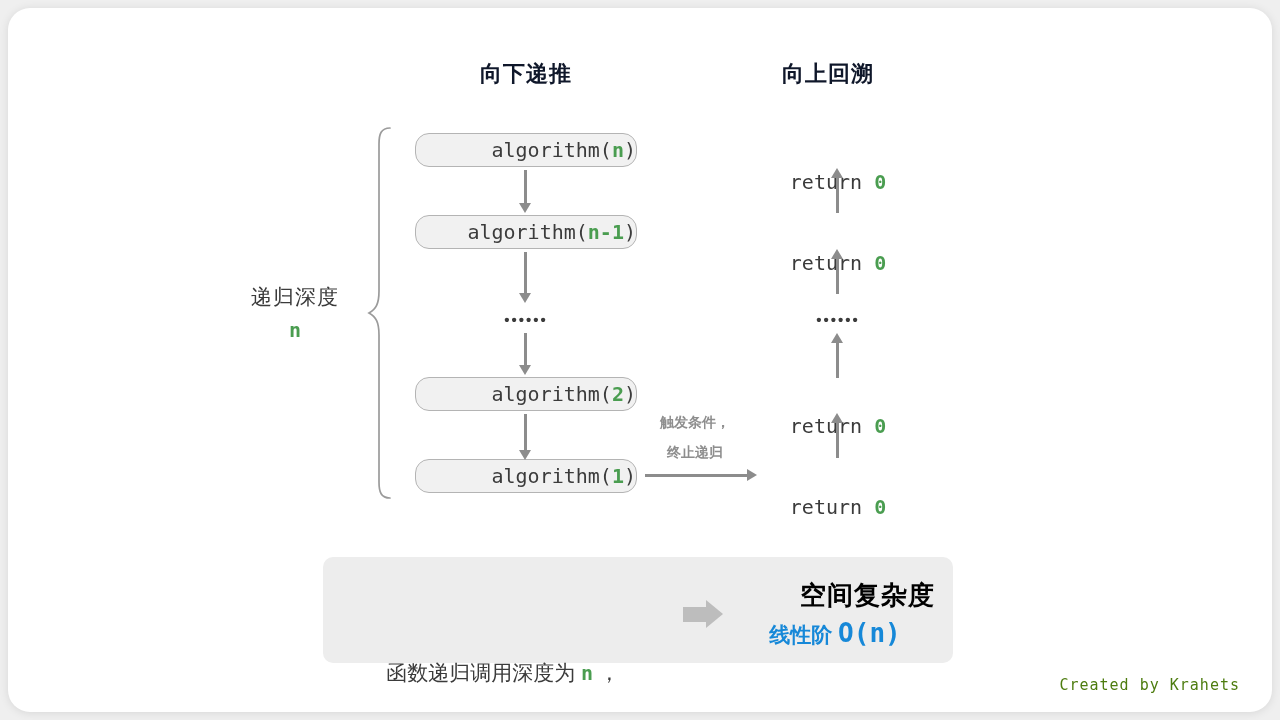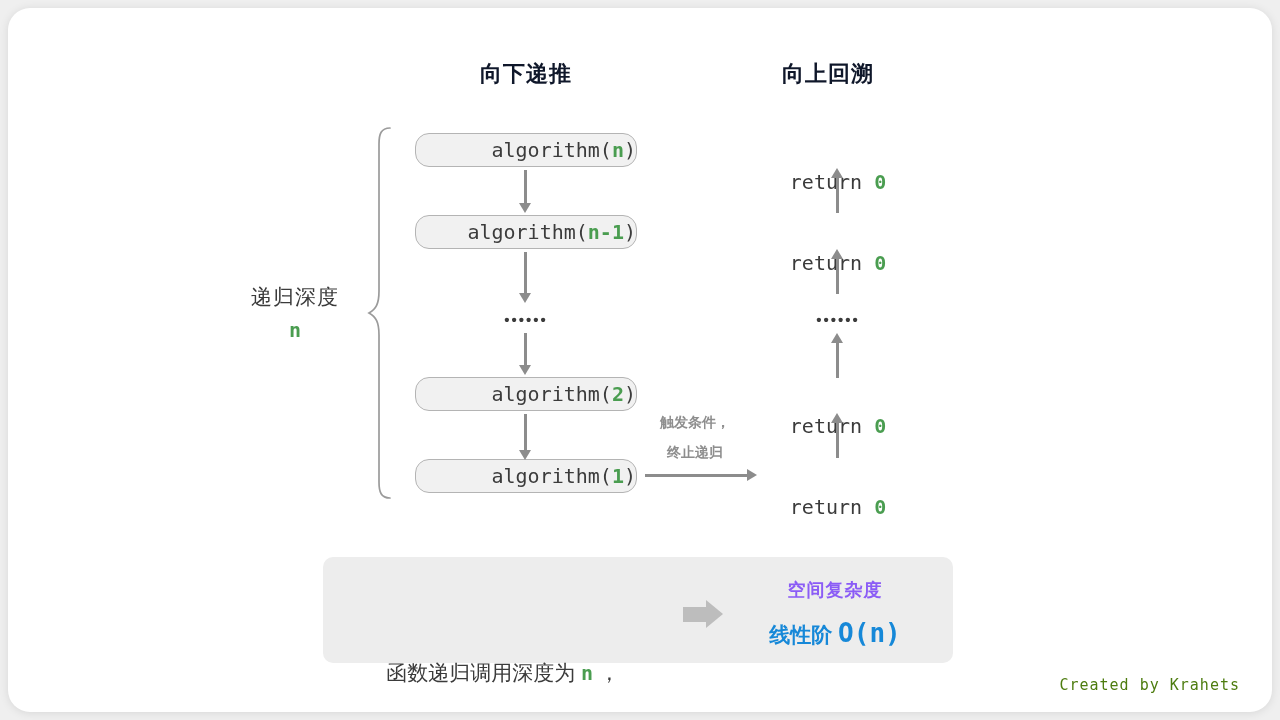--- a/index.html
+++ b/index.html
@@ -125,22 +125,22 @@
   .premise .mono{font-size:20px;}
   .block-arrow{
     position:absolute;left:360px;top:50px;width:23px;height:15px;background:#bdbdbd;
   }
   .block-arrow::after{
     content:"";position:absolute;left:23px;top:-7px;
     border-top:14.5px solid transparent;border-bottom:14.5px solid transparent;
     border-left:17px solid #bdbdbd;
   }
   .conclusion-title{
-    position:absolute;left:412px;top:21px;width:200px;text-align:center;
-    font-size:18px;font-weight:bold;color:#8b5cf6;letter-spacing:1px;
+    position:absolute;left:412px;top:21px;width:200px;text-align:right;
+    font-size:26px;font-weight:bold;color:#000000;letter-spacing:1px;
   }
   .conclusion-formula{
     position:absolute;left:412px;top:61px;width:200px;text-align:center;
     font-size:21px;font-weight:bold;white-space:pre;
   }
   .conclusion-formula .mono{font-size:26px;font-weight:bold;}
 
   
   .watermark{
     position:absolute;right:40px;top:676px;

